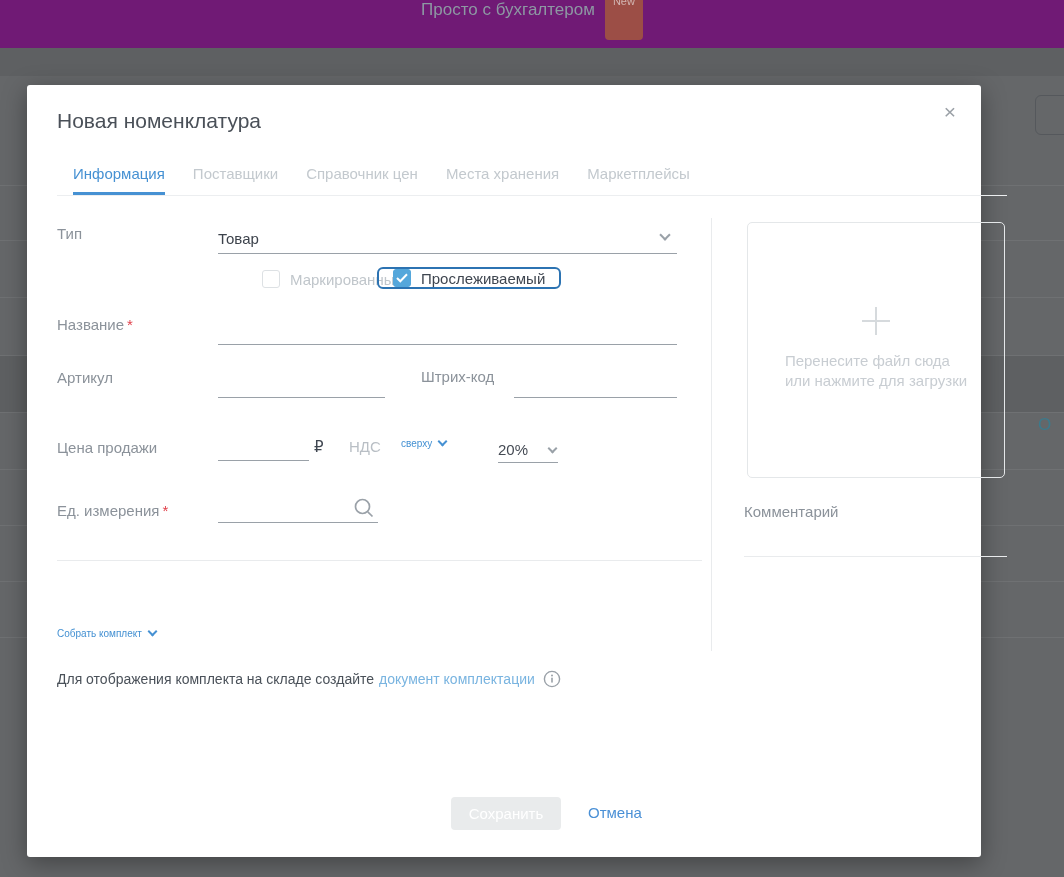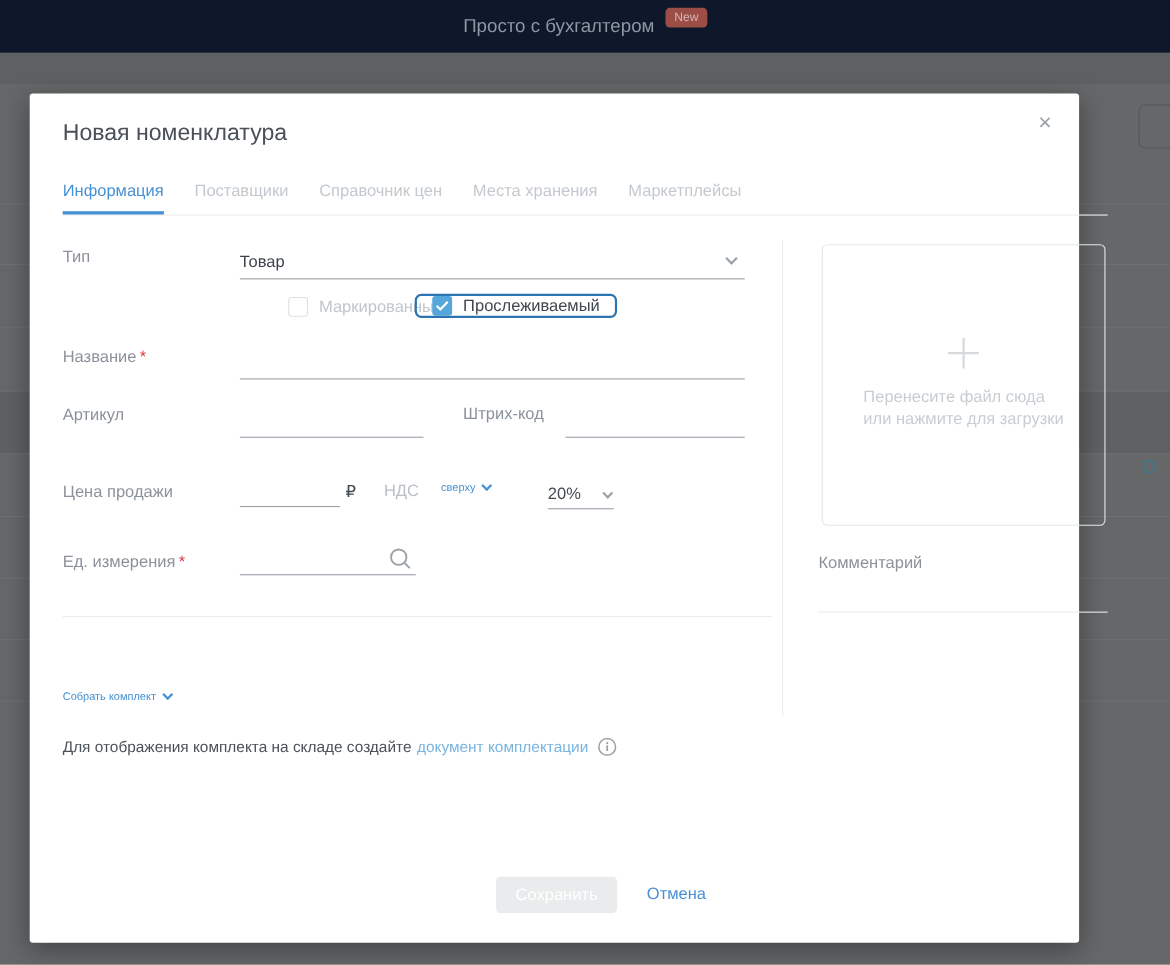--- a/index.html
+++ b/index.html
@@ -1,42 +1,42 @@
 <!DOCTYPE html>
 <html><head>
 <meta charset="utf-8">
 <style>
   * { margin:0; padding:0; box-sizing:border-box; }
   html,body { width:1064px; height:877px; overflow:hidden; }
   body { font-family:"Liberation Sans","DejaVu Sans",sans-serif; background:#656769; position:relative; }
 
   
-  .topbar { position:absolute; left:0; top:0; width:1064px; height:48px; background:#0f172a;
-            display:flex; align-items:center; justify-content:center; }
+  .topbar { position:absolute; left:0; top:0; width:1064px; height:48px; background:#701a75;
+            display:flex; justify-content:center; }
   .topbar-title { color:#8d98a3; font-size:17px; }
   .topbar-badge { background:#9c4e46; color:#d2b6b2; font-size:11px; padding:3px 8px;
                   border-radius:4px; margin-left:10px; transform:translateY(-8px); }
   .bg-band { position:absolute; left:0; top:48px; width:1064px; height:28px; background:#5e6062; }
   .bg-stripe { position:absolute; left:0; width:1064px; height:1px; background:#6f7173; }
   .bg-dark-row { position:absolute; left:0; top:355px; width:1064px; height:57px; background:#5e6062; }
   .ghost-btn { position:absolute; left:1035px; top:95px; width:36px; height:40px;
                border:1px solid #55585c; border-radius:6px; }
   .bg-letter { position:absolute; left:1038px; top:415px; color:#3c7a8c; font-size:17px; }
 
   
   .modal { position:absolute; left:27px; top:85px; width:954px; height:772px; background:#ffffff;
            border-radius:3px; box-shadow:0 6px 24px rgba(0,0,0,.35); }
   .modal-title { position:absolute; left:30px; top:24px; font-size:21px; color:#4a5058; }
   .close-x { position:absolute; right:18px; top:14px; width:26px; height:26px; color:#9aa0a6;
              font-size:21px; line-height:26px; text-align:center; cursor:pointer; }
 
   .tabs { position:absolute; left:30px; top:76px; width:950px; display:flex; gap:28px;
           border-bottom:1px solid #eceef0; }
   .tab { font-size:15px; color:#c3c9ce; padding:4px 0 13px; cursor:pointer; }
-  .tab.active { color:#4691d3; border-bottom:3px solid #4691d3; padding-bottom:10px; }
+  .tab.active { color:#4691d3; border-bottom:3px solid #4691d3; padding-bottom:10px;margin-left:16px; }
 
   .f-label { position:absolute; font-size:15px; color:#8b929a; }
   .req { color:#e0404a; margin-left:3px; }
   .u-input { position:absolute; border-bottom:1px solid #9aa1a8; }
   .u-input .val { position:absolute; left:0; bottom:6px; font-size:15px; color:#3d434c; }
   .divider-h { position:absolute; background:#e9ebed; height:1px; }
   .divider-v { position:absolute; background:#e9ebed; width:1px; }
 
   .chev { display:inline-block; width:8px; height:8px; border-right:2px solid #9aa1a8;
           border-bottom:2px solid #9aa1a8; transform:rotate(45deg); }

